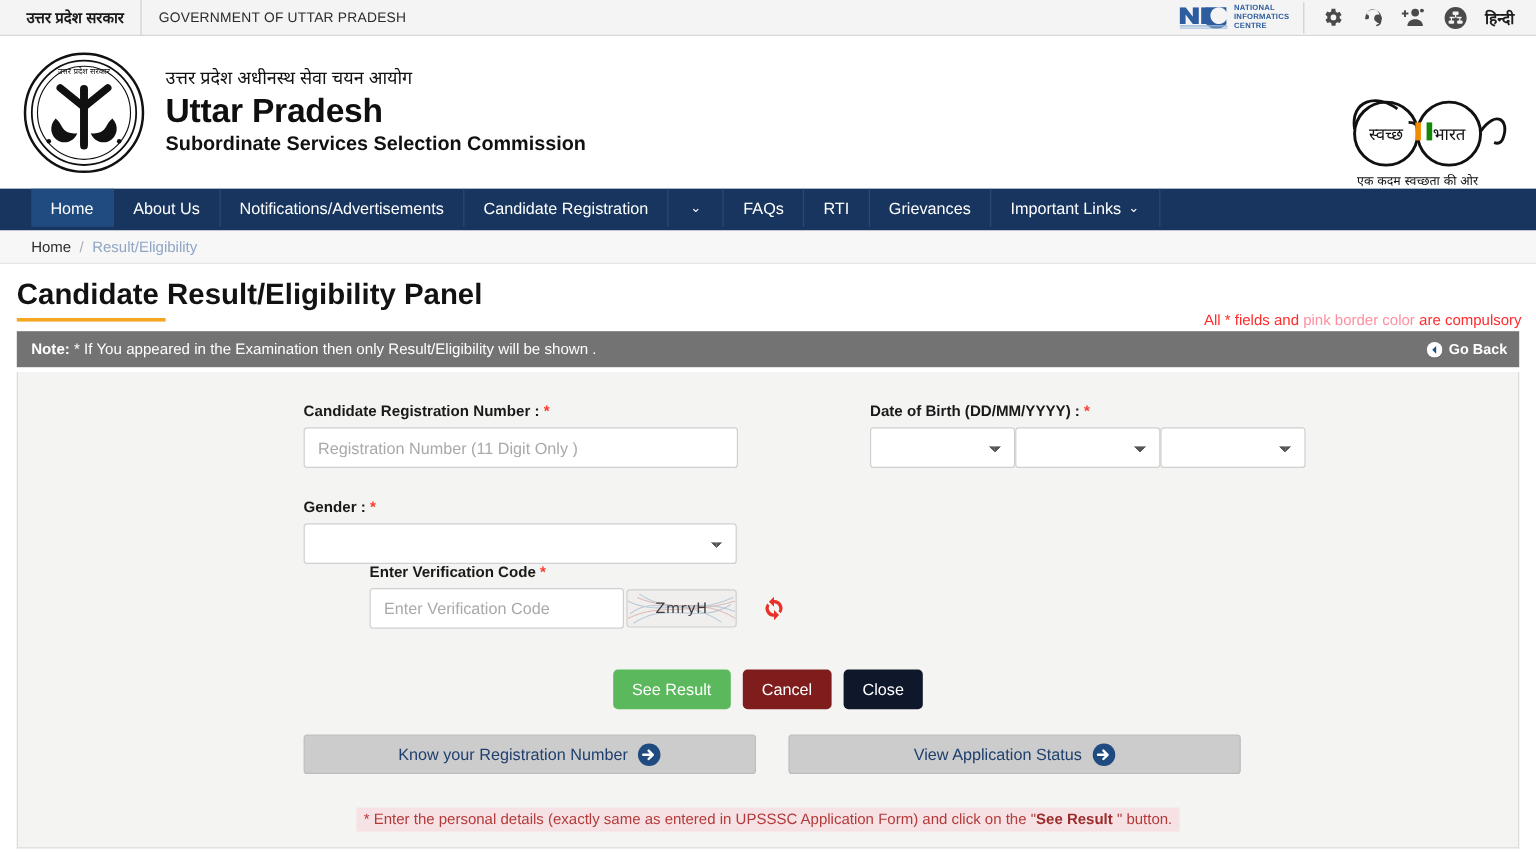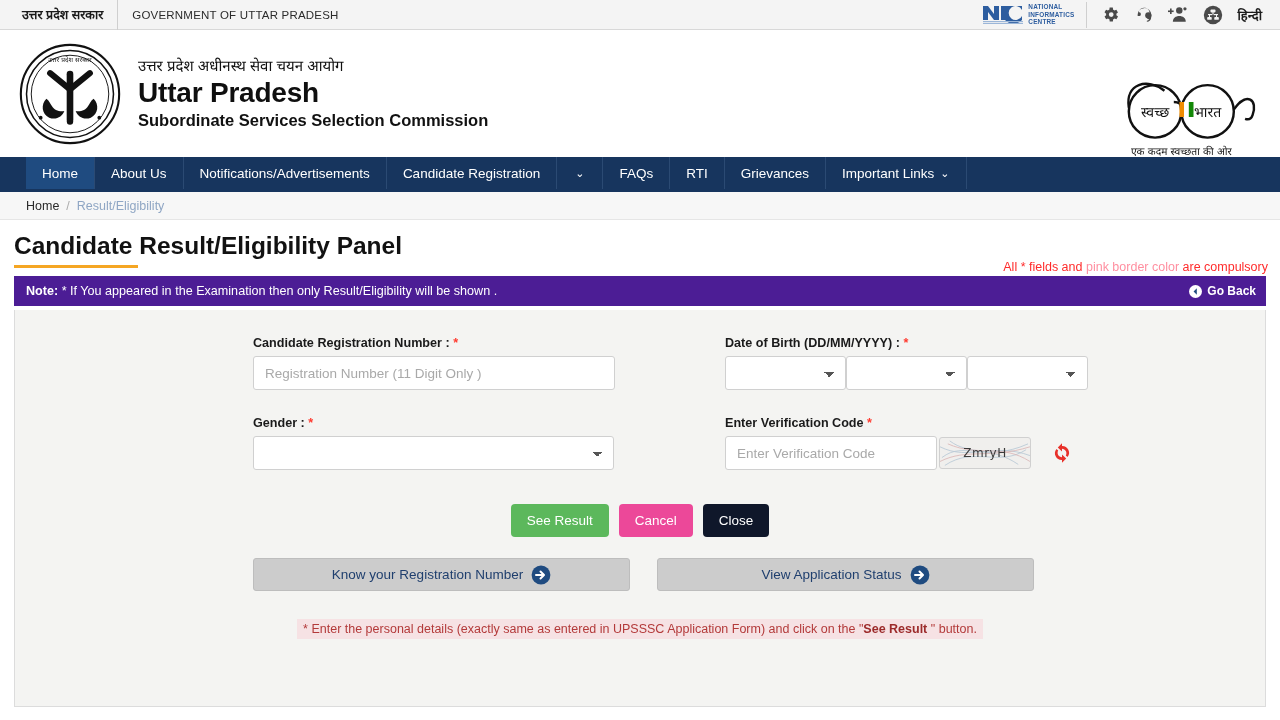--- a/index.html
+++ b/index.html
@@ -152,21 +152,21 @@
   .panel {
     margin: 4px 14px 0 14px;
     border: 1px solid #dcdcdc;
     border-top: none;
     background: #f4f4f2;
     height: 397px;
     position: relative;
   }
   .note-bar {
     margin: 0 14px 0 14px;
-    background: #4c1d95;
+    background: #737373;
     height: 30px;
     display: flex;
     align-items: center;
     padding: 0 10px 0 12px;
     color: #fff;
     font-size: 12.6px;
   }
   .note-bar b { font-weight: bold; }
   .go-back {
     margin-left: auto;
@@ -245,21 +245,21 @@
     margin-top: 34px;
   }
   .btn {
     border: none; border-radius: 4px;
     color: #fff; font-size: 13.5px;
     padding: 0 16px; height: 33px;
     cursor: pointer;
     font-family: "Liberation Sans", sans-serif;
   }
   .btn-green { background: #5cb85c; }
-  .btn-amber { background: #ec4899; }
+  .btn-amber { background: #7f1d1d; }
   .btn-red { background: #0f172a; }
 
   .wide-row {
     display: flex; gap: 27px;
     padding-left: 238px; margin-top: 21px;
   }
   .wide-btn {
     width: 377px; height: 33px;
     background: #cccccc;
     border: 1px solid #bdbdbd;
@@ -473,21 +473,21 @@
           <select class="f-select">
             <option>MONTH</option>
           </select>
           <select class="f-select">
             <option>YEAR</option>
           </select>
         </div>
       </div>
     </div>
 
-    <div class="row" style="margin-top:26px;">
+    <div class="row" style="margin-top:26px;flex-direction:column;">
       <div class="col">
         <label class="f-label">
           <span>Gender :</span>
           <span class="req">*</span>
         </label>
         <select class="f-select gender-select">
           <option>Please Select...</option>
         </select>
       </div>
 

